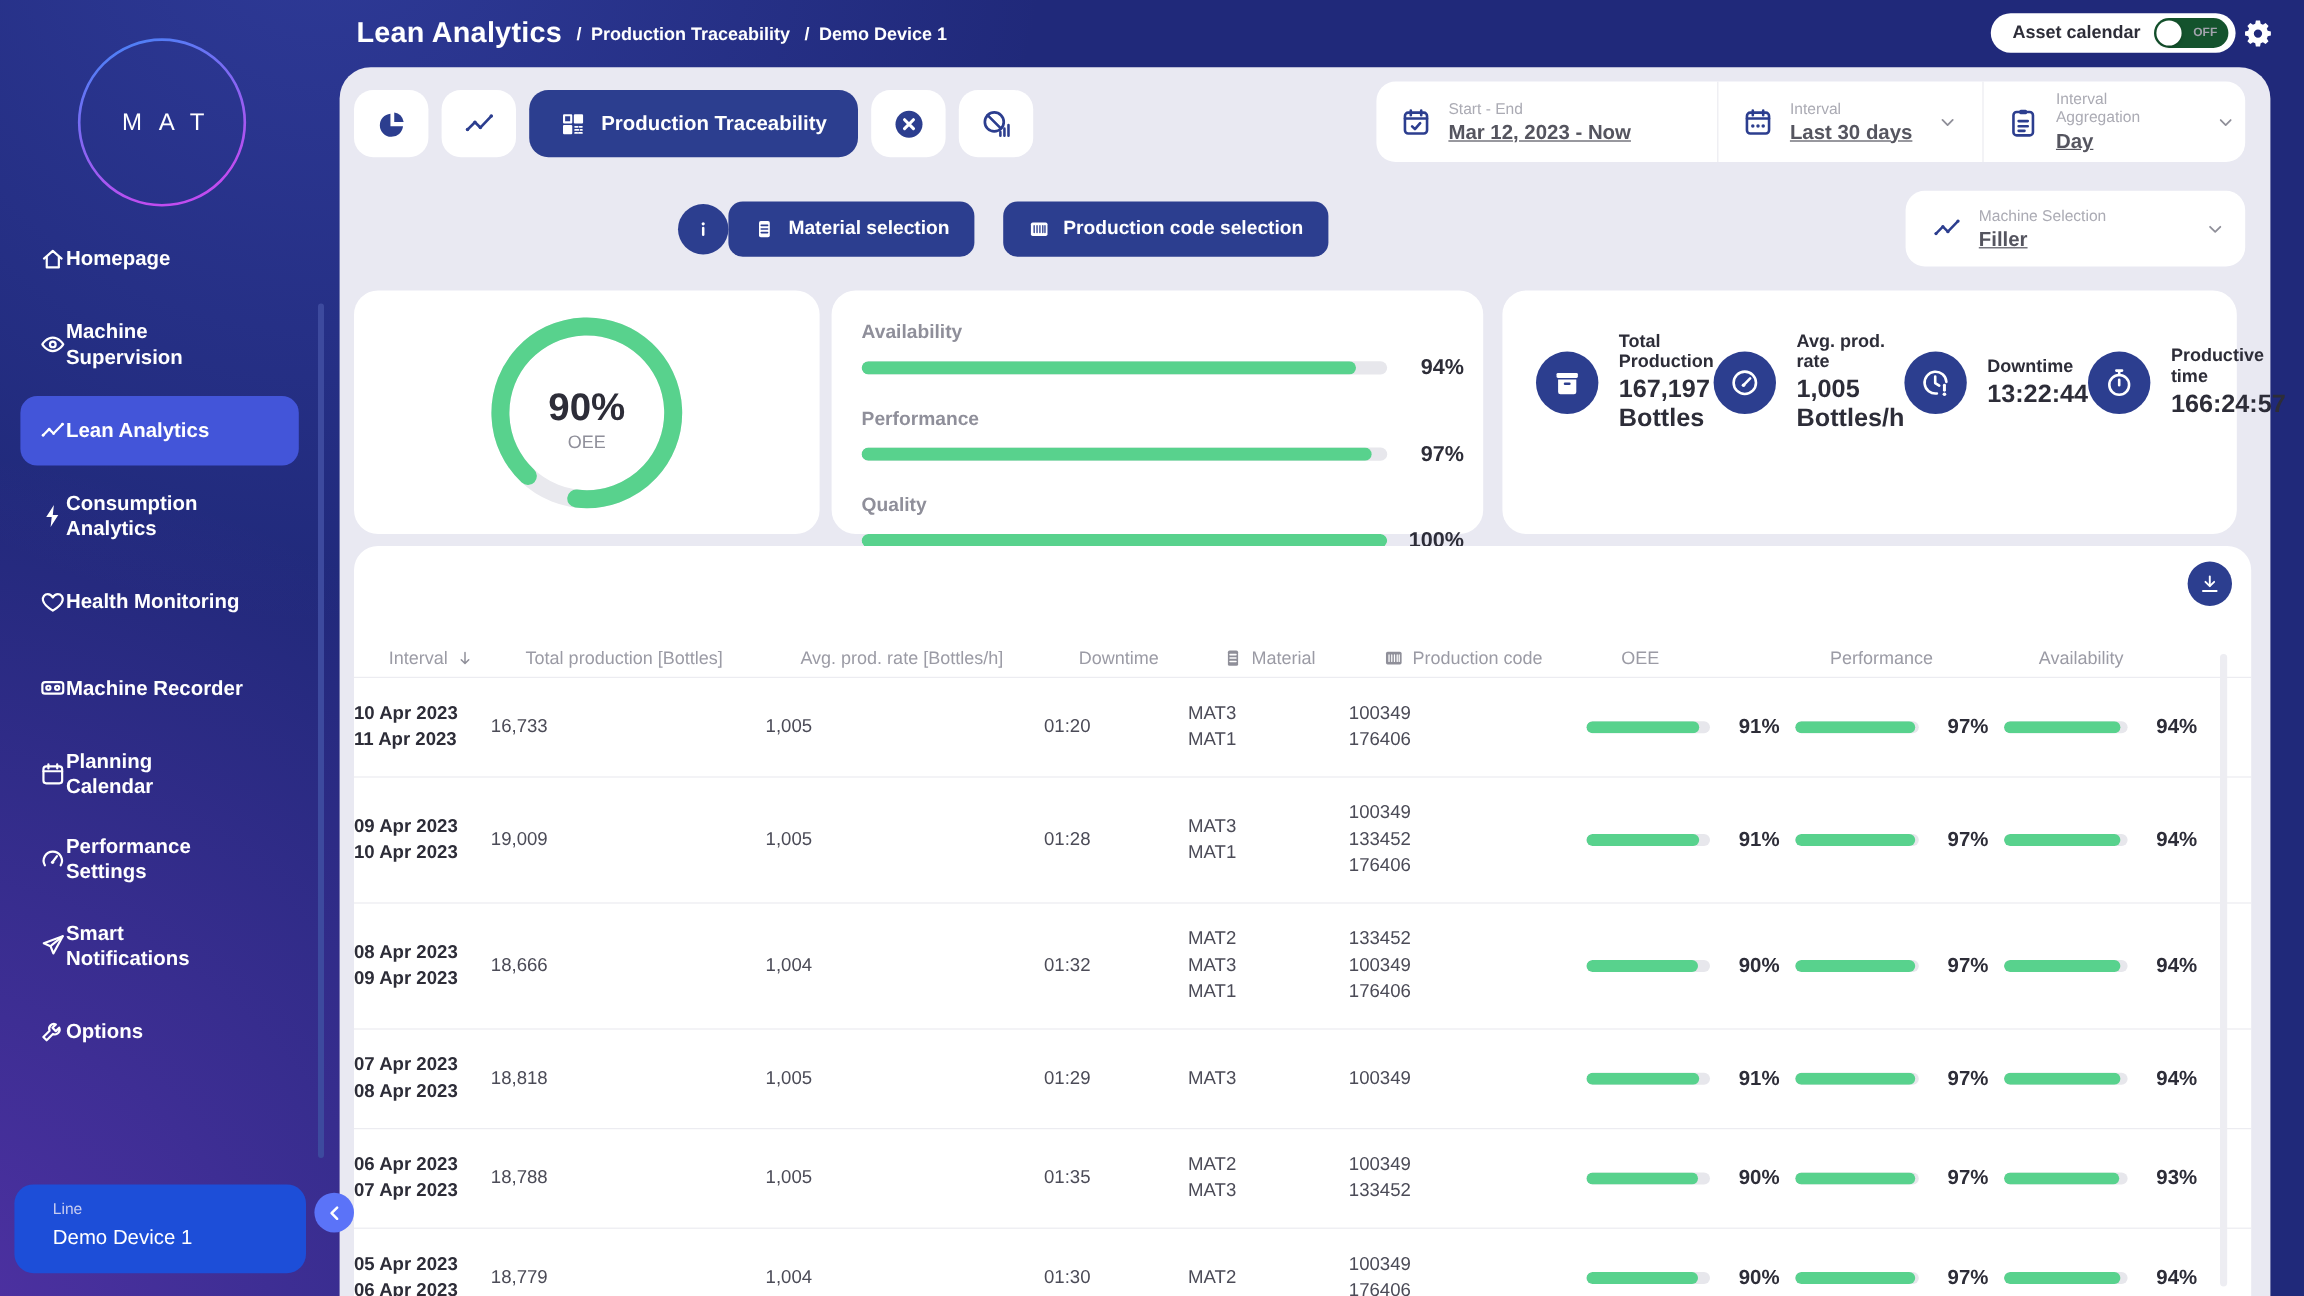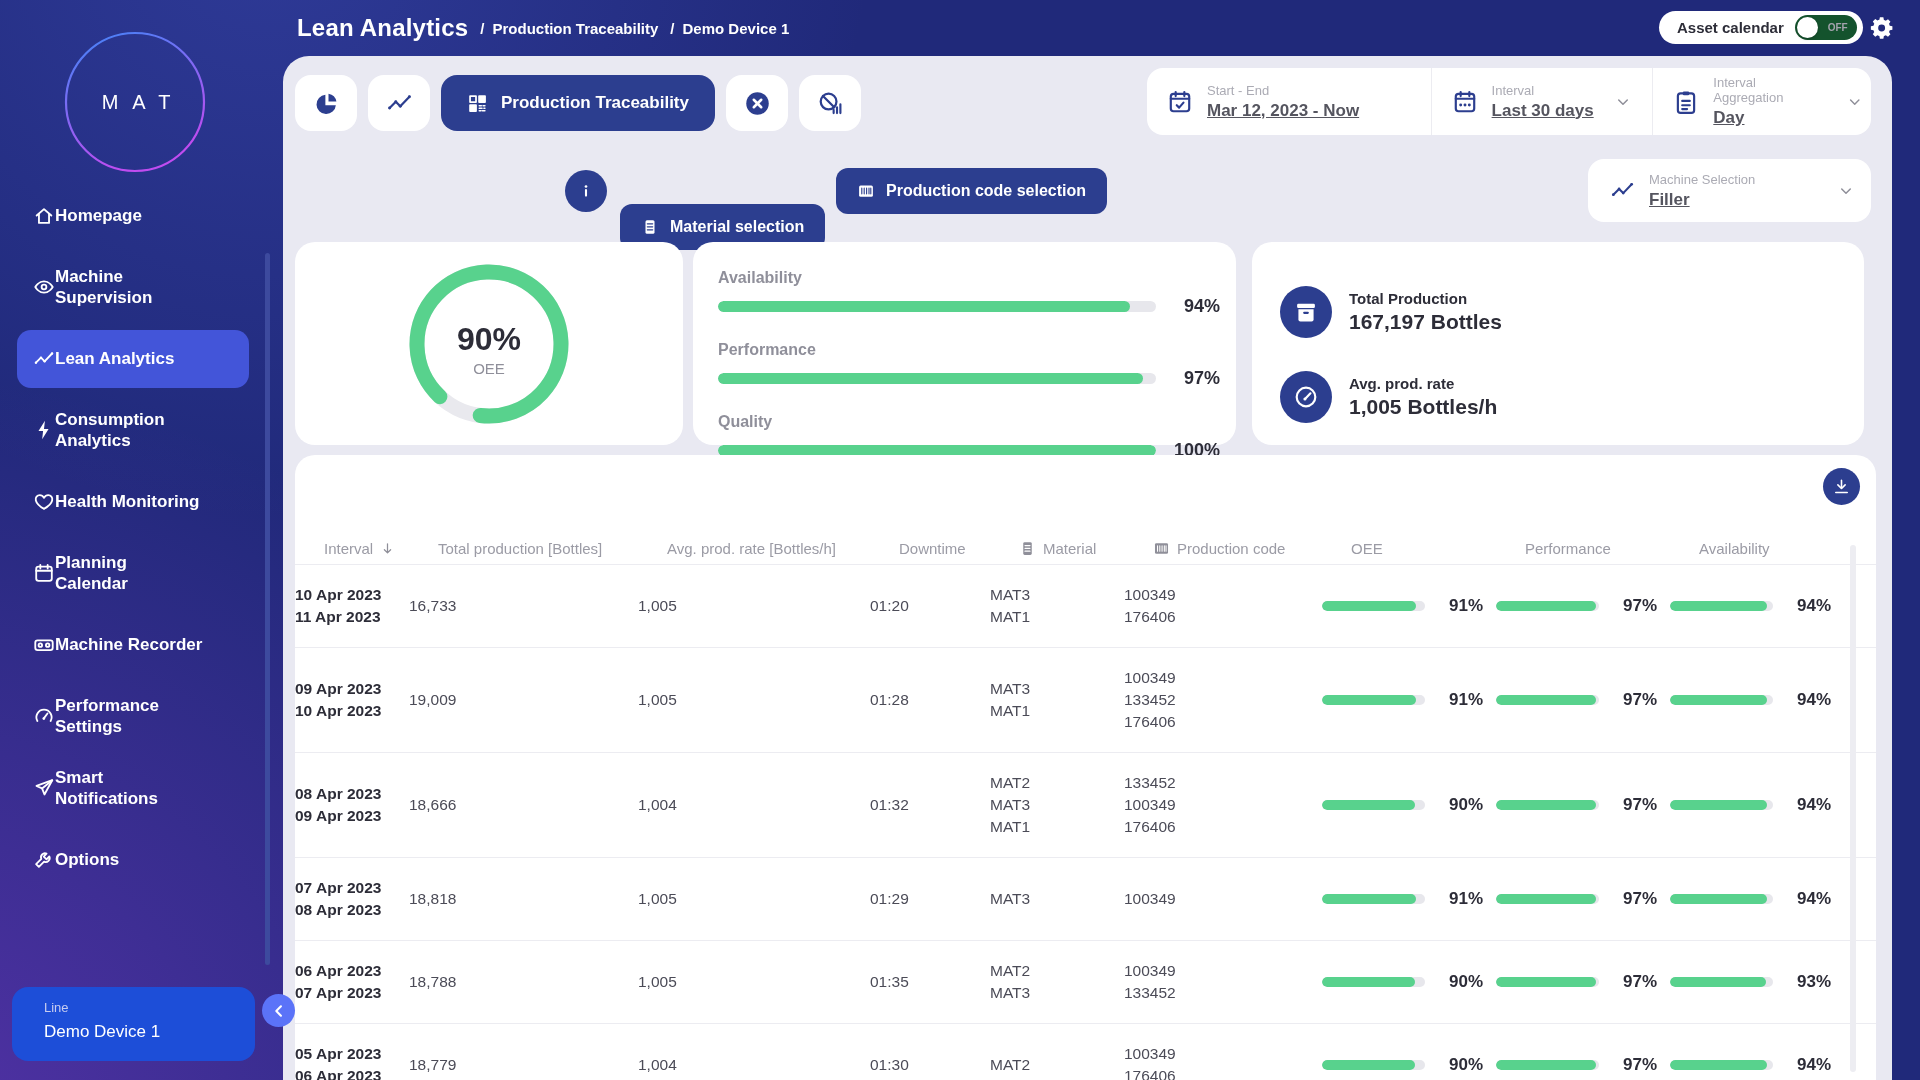--- a/index.html
+++ b/index.html
@@ -87,22 +87,22 @@
   .gaugewrap { position:absolute; left:106px; top:14px; width:176px; height:176px; }
   .gtxt { position:absolute; left:0; width:176px; text-align:center; }
   .gval { top:65px; font-size:32px; font-weight:800; color:#2d2d38; }
   .gcap { top:104px; font-size:15px; color:#8f8f9a; }
   .barscard { left:410px; top:186px; width:543px; height:203px; padding:27px 16px 0 25px; }
   .kb-lbl { font-size:16px; font-weight:600; color:#8f8f9a; margin-bottom:9px; }
   .kb-row { display:flex; align-items:center; margin-bottom:24px; }
   .kb-track { flex:1; height:11px; border-radius:6px; background:#e7e7ec; overflow:hidden; }
   .kb-fill { height:100%; background:#58d28d; border-radius:6px; }
   .kb-pct { width:64px; text-align:right; font-size:18px; font-weight:700; color:#2d2d38; }
-  .statscard { left:969px; top:186px; width:612px; height:203px; padding:44px 10px 0 28px;
-    display:grid; grid-template-columns:1fr; row-gap:33px; align-content:start; }
+  .statscard { left:969px; top:186px; width:612px; height:203px; padding:34px 10px 0 28px;
+    display:grid; grid-template-columns:1fr 1fr 1fr 1fr; row-gap:33px; align-content:start; }
   .stat { display:flex; align-items:center; gap:17px; }
   .stat-ic { width:52px; height:52px; border-radius:50%; background:#2c3e8f; color:#fff; flex:0 0 52px;
     display:flex; align-items:center; justify-content:center; --icon-bg:#2c3e8f; }
   .stat-ic span { width:26px; height:26px; display:block; }
   .stat-lbl { font-size:15px; font-weight:700; color:#2d2d38; }
   .stat-val { font-size:21px; font-weight:800; color:#2d2d38; margin-top:3px; }
 
   
   .tablecard { left:12px; top:399px; width:1581px; height:625px; border-radius:20px 20px 0 0; overflow:hidden; }
   .dlbtn { position:absolute; left:1528px; top:13px; width:37px; height:37px; border-radius:50%; background:#2c3e8f;
@@ -187,38 +187,38 @@
         </div>
         <div class="nav-item">
           <span class="nav-icon" data-icon="heart">
             <svg viewBox="0 0 24 24">
               <path d="M12 19.5S4.3 14.9 3.1 10.3C2.3 7 4.6 4.5 7.4 4.5c2.2 0 3.8 1.6 4.6 3 .8-1.4 2.4-3 4.6-3 2.8 0 5.1 2.5 4.3 5.8-1.1 4.6-8.9 9.2-8.9 9.2Z"></path>
             </svg>
           </span>
           <span class="nav-label">Health Monitoring</span>
         </div>
         <div class="nav-item">
-          <span class="nav-icon" data-icon="calendar">
-            <svg viewBox="0 0 24 24">
-              <rect x="3.5" y="5" width="17" height="15.5" rx="2.5"></rect>
-              <path d="M3.5 9.5h17M8 3.2V7M16 3.2V7"></path>
-            </svg>
-          </span>
-          <span class="nav-label">Planning
-Calendar</span>
-        </div>
-        <div class="nav-item">
           <span class="nav-icon" data-icon="recorder">
             <svg viewBox="0 0 24 24">
               <rect x="2.5" y="7" width="19" height="10.5" rx="2.5"></rect>
               <circle cx="8" cy="12.2" r="1.9"></circle>
               <circle cx="16" cy="12.2" r="1.9"></circle>
             </svg>
           </span>
           <span class="nav-label">Machine Recorder</span>
+        </div>
+        <div class="nav-item">
+          <span class="nav-icon" data-icon="calendar">
+            <svg viewBox="0 0 24 24">
+              <rect x="3.5" y="5" width="17" height="15.5" rx="2.5"></rect>
+              <path d="M3.5 9.5h17M8 3.2V7M16 3.2V7"></path>
+            </svg>
+          </span>
+          <span class="nav-label">Planning
+Calendar</span>
         </div>
         <div class="nav-item">
           <span class="nav-icon" data-icon="dial">
             <svg viewBox="0 0 24 24">
               <path d="M4.8 17.5a8.3 8.3 0 1 1 14.4 0"></path>
               <path d="M12 14.3 15.8 9.2"></path>
               <circle cx="11.8" cy="14.8" r="1.5" fill="currentColor" stroke="none"></circle>
             </svg>
           </span>
           <span class="nav-label">Performance
@@ -390,21 +390,21 @@
     </div>
 
     <button class="infobtn">
       <span class="ic" data-icon="info">
           <svg viewBox="0 0 24 24">
             <path d="M12 10.8V17.5" stroke-width="2.5"></path>
             <circle cx="12" cy="6.6" r="1.6" fill="currentColor" stroke="none"></circle>
           </svg>
         </span>
     </button>
-    <button class="navybtn" style="left:337px;margin-top:36px;">
+    <button class="navybtn" style="left:324px;">
       <span class="ic" data-icon="material">
           <svg viewBox="0 0 24 24">
             <rect x="6" y="3" width="12" height="18" rx="2" fill="currentColor" stroke="none"></rect>
             <path d="M8.5 7.8h7M8.5 11.8h7M8.5 15.8h7" stroke="var(--icon-bg,#fff)" stroke-width="1.8"></path>
           </svg>
         </span>
       <span>Material selection</span>
     </button>
     <button class="navybtn" style="left:553px;">
       <span class="ic" data-icon="barcode">

